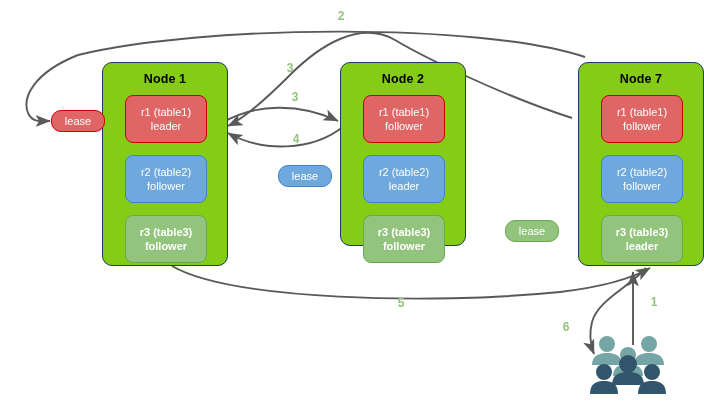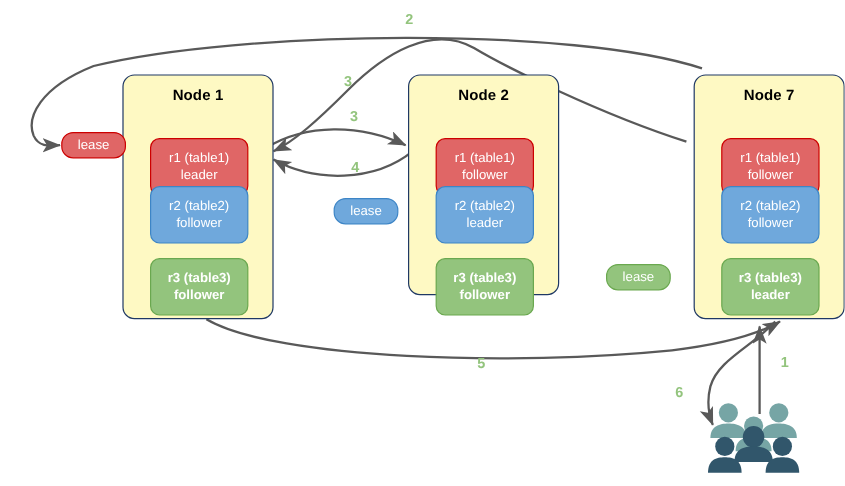--- a/index.html
+++ b/index.html
@@ -20,21 +20,21 @@
     left: 0;
     top: 0;
     width: 704px;
     height: 405px;
   }
   .node-box {
     position: absolute;
     box-sizing: border-box;
     border: 1.4px solid #1f3864;
     border-radius: 10px;
-    background: #fef9c3;
+    background: #84cc16;
   }
   .node-title {
     position: absolute;
     left: 0;
     right: 0;
     top: 9px;
     text-align: center;
     font-size: 12.5px;
     font-weight: bold;
     color: #000000;
@@ -46,21 +46,21 @@
     border-radius: 8px;
     display: flex;
     flex-direction: column;
     align-items: center;
     justify-content: center;
     color: #ffffff;
     font-size: 11px;
     line-height: 14px;
     text-align: center;
   }
-  .replica.red   { background: #e06666; border: 1.4px solid #cc0000; margin-top: 20px; }
+  .replica.red   { background: #e06666; border: 1.4px solid #cc0000; }
   .replica.blue  { background: #6fa8dc; border: 1.4px solid #3d85c6; }
   .replica.green { background: #93c47d; border: 1.4px solid #6aa84f; font-weight: bold; }
 
   .lease {
     position: absolute;
     box-sizing: border-box;
     border-radius: 10px;
     display: flex;
     align-items: center;
     justify-content: center;

